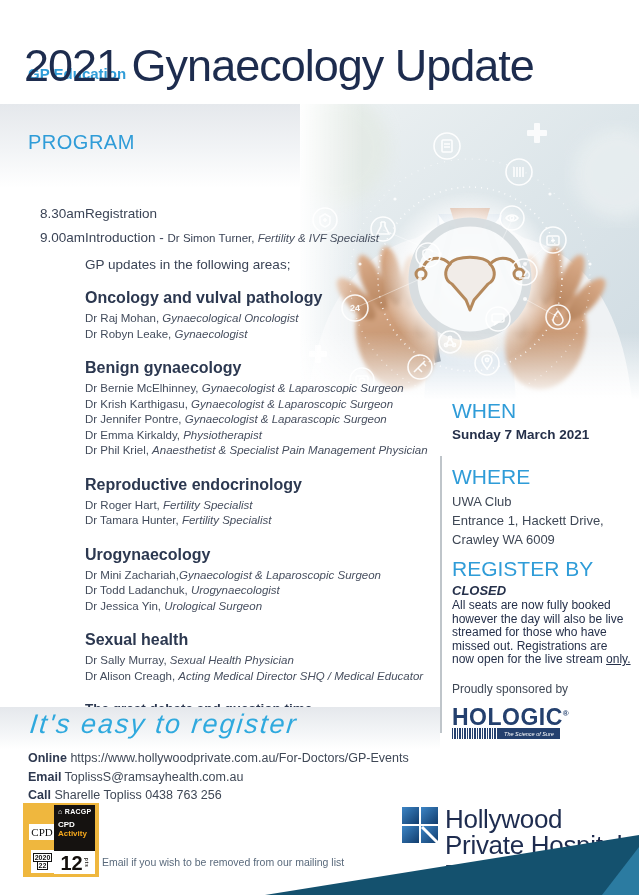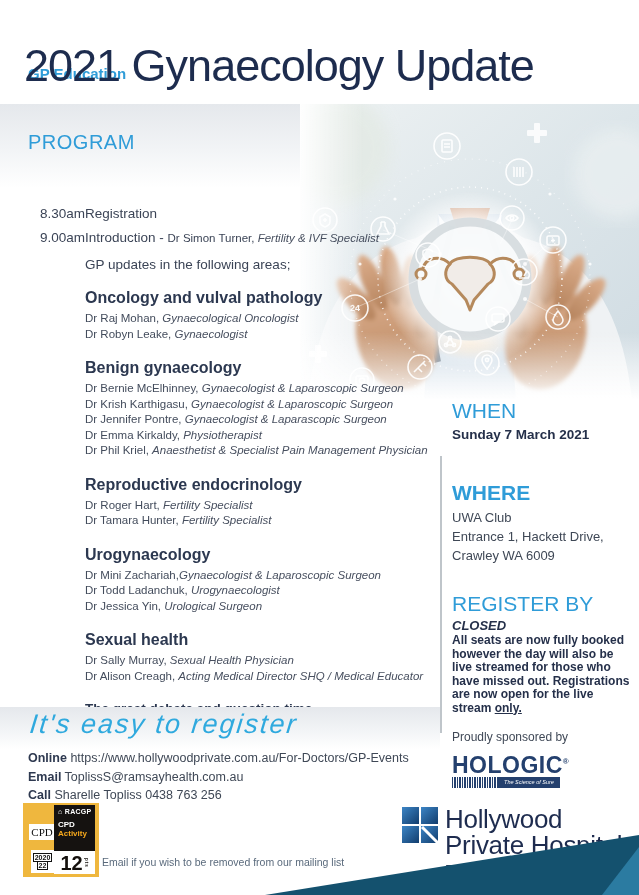--- a/index.html
+++ b/index.html
@@ -30,25 +30,25 @@
   .spk{font-size:11.5px;line-height:15.5px;color:#434c5c;}
   .spk em,.spk-inline em,em.role{font-style:italic;color:#474f5f;}
   .debate{margin-top:17px;font-size:13.5px;font-weight:bold;color:#2c3850;}
   .close-row{margin-top:13px;}
 
   
   .rule-v{left:440px;top:456px;width:2px;height:277px;background:#bfc5ca;}
   .sidebar{left:452px;top:400px;width:180px;}
   .side-h{font-size:21px;font-weight:500;color:#2f9cd8;line-height:22px;}
   .side-date{margin-top:5px;font-size:13.5px;font-weight:bold;color:#25304a;}
-  .where-h{margin-top:40px;font-weight:bold;}
+  .where-h{margin-top:24px;}
   .where-lines{margin-top:4px;font-size:13px;line-height:19px;color:#3f4856;}
-  .register-h{margin-top:28px;}
+  .register-h{margin-top:9px;}
   .closed{margin-top:3px;font-size:13px;font-weight:bold;font-style:italic;color:#25304a;}
-  .reg-body{margin-top:1px;font-size:12px;line-height:13.5px;font-weight:bold;color:#25304a;}
+  .reg-body{margin-top:1px;font-size:12px;line-height:13.5px;font-weight:normal;color:#25304a;}
   .only{text-decoration:underline;}
   .sponsor-label{margin-top:15px;font-size:12px;color:#3f4856;}
   .hologic{margin-top:7px;width:112px;}
   .hologic-name{font-size:23px;font-weight:bold;letter-spacing:.5px;color:#24406e;line-height:22px;}
   .hologic-name sup{font-size:8px;}
   .hologic-bar{display:flex;margin-top:1px;height:11px;}
   .hologic-barcode{width:46px;height:11px;background:repeating-linear-gradient(90deg,#24406e 0 1px,#fff 1px 2px,#24406e 2px 4px,#fff 4px 5px);}
   .hologic-tag{width:62px;height:11px;background:#24406e;color:#fff;font-size:5.5px;font-style:italic;
                display:flex;align-items:center;justify-content:center;}
 

